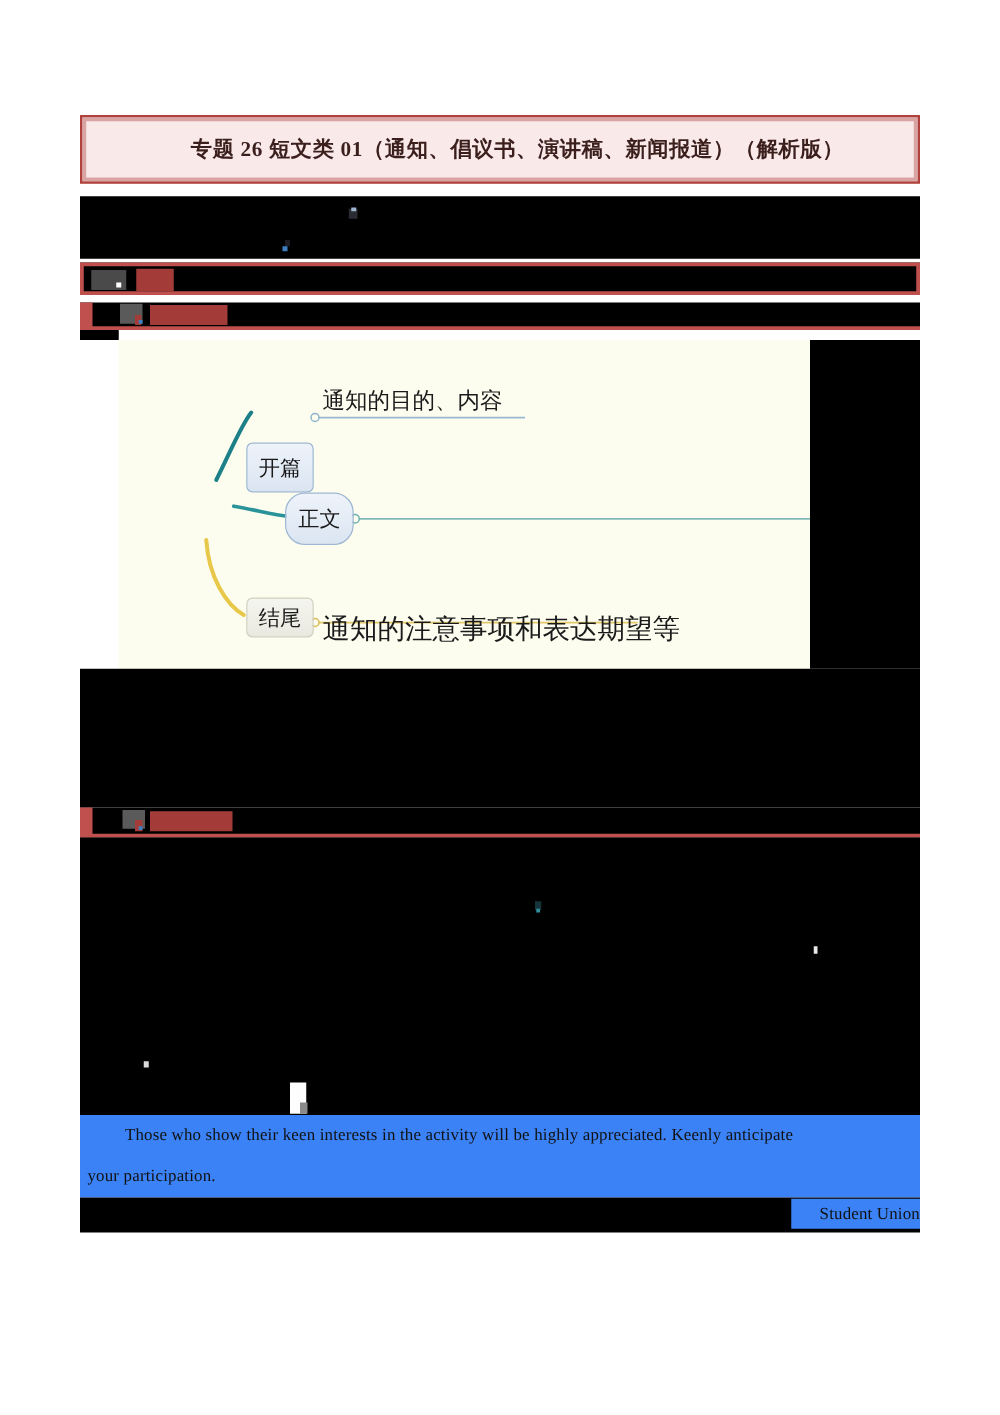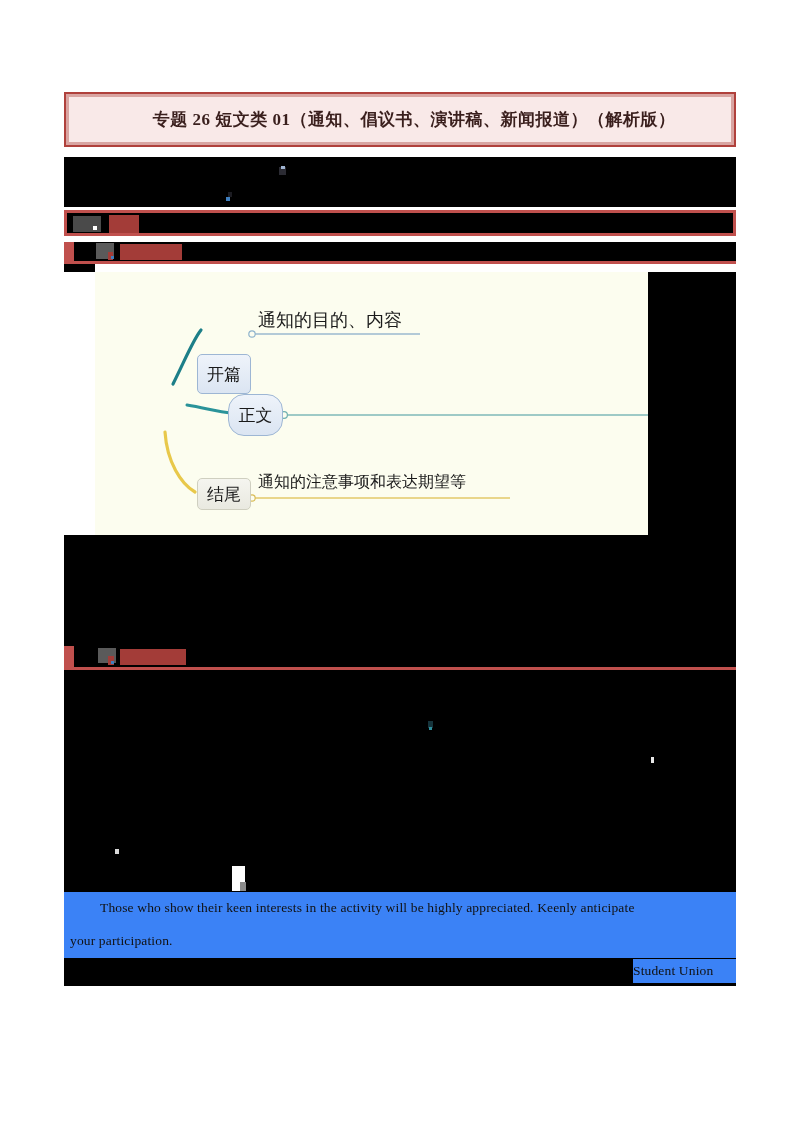--- a/index.html
+++ b/index.html
@@ -271,21 +271,21 @@
     </div>
     <div class="mm-label" style="left:163px; top:36px; font-size:18px;">通知的目的、内容</div>
 
     <div class="mm-node node-blue" style="left:133px; top:122px; width:55px; height:42px;border-radius:16px;">
       <span>正文</span>
     </div>
 
     <div class="mm-node node-cream" style="left:102px; top:206px; width:54px; height:32px;">
       <span>结尾</span>
     </div>
-    <div class="mm-label" style="left:163px; top:200px; font-size:16px;">通知的注意事项和表达期望等</div>
+    <div class="mm-label" style="left:163px; top:216px; font-size:22px;">通知的注意事项和表达期望等</div>
 
   </div>
 
   <div class="redact" style="left:648px; top:272px; width:88px; height:263px;"></div>
   <div class="redact" style="left:64px; top:535px; width:672px; height:111px;"></div>
   <div class="redact" style="left:64px; top:264px; width:31px; height:8px;"></div>
 
   <div id="bar-three">
     <span class="num"></span>
     <span class="mark"></span>
@@ -304,17 +304,17 @@
   <div class="textline" style="left:64px; top:892px; width:672px; height:32px; padding-left:36px; box-sizing:border-box;">
     <span>Those who show their keen interests in the activity will be highly appreciated. Keenly anticipate</span>
   </div>
 
   <div class="textline" style="left:64px; top:924px; width:672px; height:34px; padding-left:6px; box-sizing:border-box;">
     <span>your participation.</span>
   </div>
 
   <div class="redact" style="left:64px; top:958px; width:672px; height:28px;"></div>
 
-  <div class="textline" style="left:633px; top:959px; width:103px; height:24px; justify-content:flex-start;">
+  <div class="textline" style="left:633px; top:959px; width:103px; height:24px; justify-content:flex-end;">
     <span>Student Union</span>
   </div>
 
 </div>
 
 </body></html>

